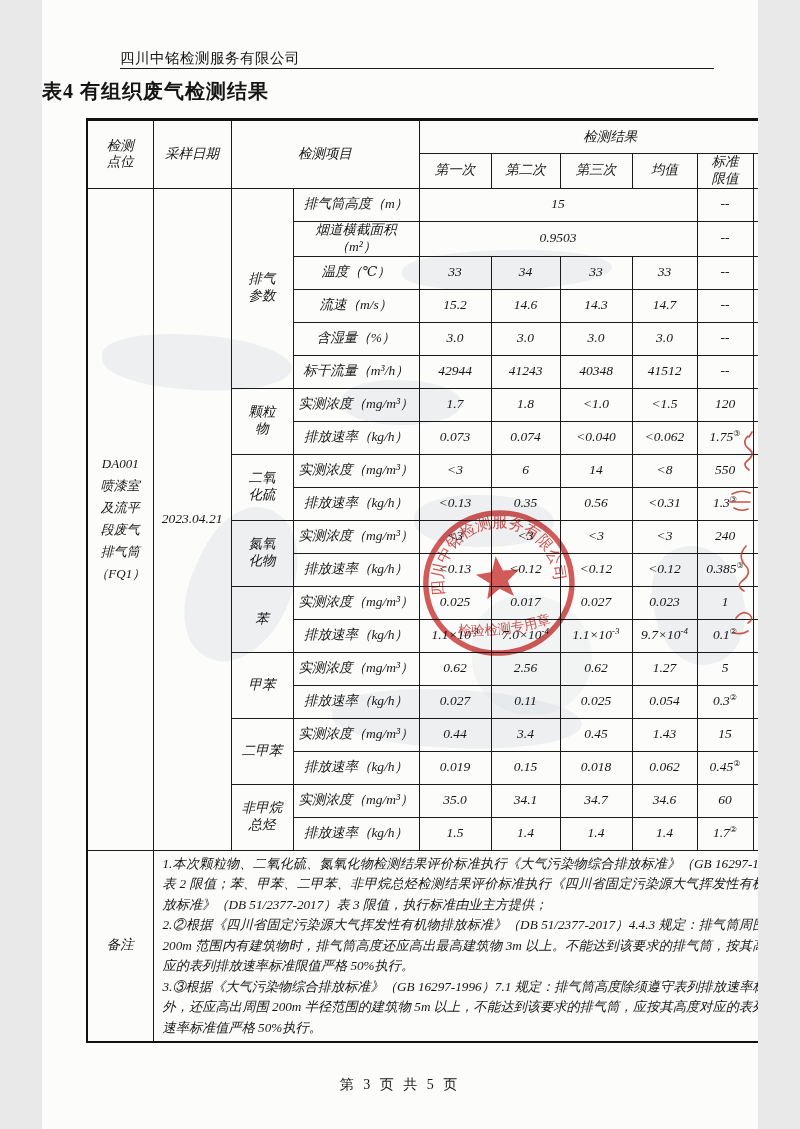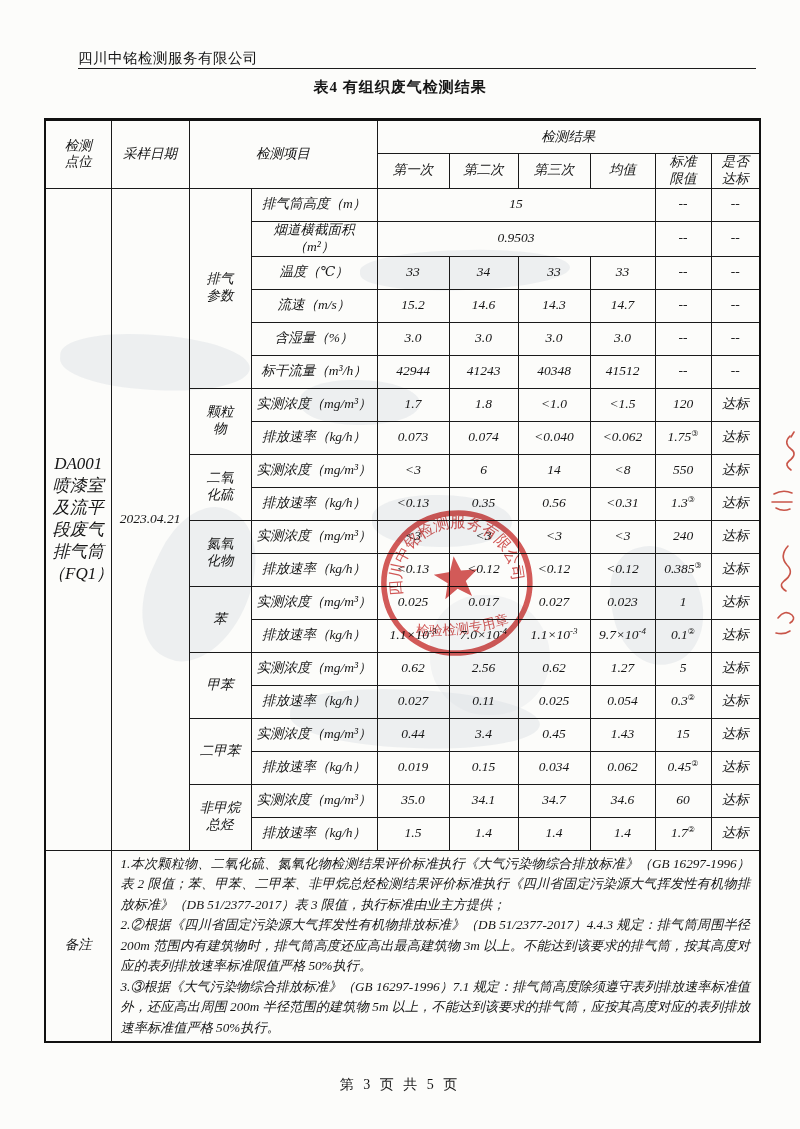--- a/index.html
+++ b/index.html
@@ -1,37 +1,37 @@
 <!DOCTYPE html>
 <html><head>
 <meta charset="utf-8">
 <style>
   html,body{margin:0;padding:0;background:#e9e9e9;}
-  .page{position:relative;width:800px;height:1129px;margin:0 auto;background:#fcfcfa;
+  .page{position:relative;width:716px;height:1129px;margin:0 auto;background:#fcfcfa;
         font-family:"Liberation Serif","DejaVu Serif",serif;color:#151515;overflow:hidden;}
   
   .blob{position:absolute;background:#dcdfe4;opacity:.45;border-radius:45% 55% 50% 50%;pointer-events:none;}
   
   .doc-header{position:absolute;left:78px;right:44px;top:44px;height:24px;
               border-bottom:1.8px solid #1c1c1c;display:flex;justify-content:space-between;align-items:flex-end;}
   .doc-header .company{font-size:14.5px;letter-spacing:.5px;}
   .doc-header .docno{font-size:14px;}
-  .doc-title{position:absolute;left:0;top:78px;width:100%;text-align:center;
-             font-size:15px;font-weight:bold;letter-spacing:1px;}
+  .doc-title{position:absolute;left:0;top:78px;width:100%;text-align:left;
+             font-size:20px;font-weight:bold;letter-spacing:1px;}
   
   table.report{position:absolute;left:44px;top:118px;width:715px;border-collapse:collapse;
                table-layout:fixed;border:2px solid #111;border-top-width:3px;font-style:italic;}
   .report th,.report td{border:1px solid #1a1a1a;text-align:center;vertical-align:middle;
                padding:0 2px;font-weight:normal;font-size:13.5px;line-height:1.25;
                overflow:hidden;}
   .report thead tr{height:34px;}
   .report tbody tr{height:33px;}
   .report tr.notes-row{height:184px;}
   .pre{white-space:pre-line;}
-  .pt .pre{line-height:22px;font-size:17px;}
+  .pt .pre{line-height:22px;font-size:13px;}
   .dt{font-size:13.5px;}
   .grp{line-height:20px;}
   .num{font-size:14px;}
   .report sup{font-size:9px;line-height:0;}
   .report sup.circ{font-family:"DejaVu Sans",sans-serif;font-size:8px;}
   td.notes-text{text-align:justify;vertical-align:middle;padding:3px 9px 3px 9px;}
   td.notes-text p{margin:0;font-size:13.2px;line-height:20.5px;text-align:justify;}
   
   .stamp{position:absolute;left:377px;top:506px;width:160px;height:156px;
          mix-blend-mode:multiply;opacity:.9;transform:rotate(-7deg);pointer-events:none;}
@@ -263,21 +263,21 @@
         <td class="num">3.4</td>
         <td class="num">0.45</td>
         <td class="num">1.43</td>
         <td class="num">15</td>
         <td>达标</td>
       </tr>
       <tr>
         <td>排放速率（kg/h）</td>
         <td class="num">0.019</td>
         <td class="num">0.15</td>
-        <td class="num">0.034</td>
+        <td class="num">0.018</td>
         <td class="num">0.062</td>
         <td class="num"><span>0.45</span><sup class="circ">②</sup></td>
         <td>达标</td>
       </tr>
 
       <tr>
         <td class="grp pre" rowspan="2">非甲烷
 总烃</td>
         <td>实测浓度（mg/m³）</td>
         <td class="num">35.0</td>

